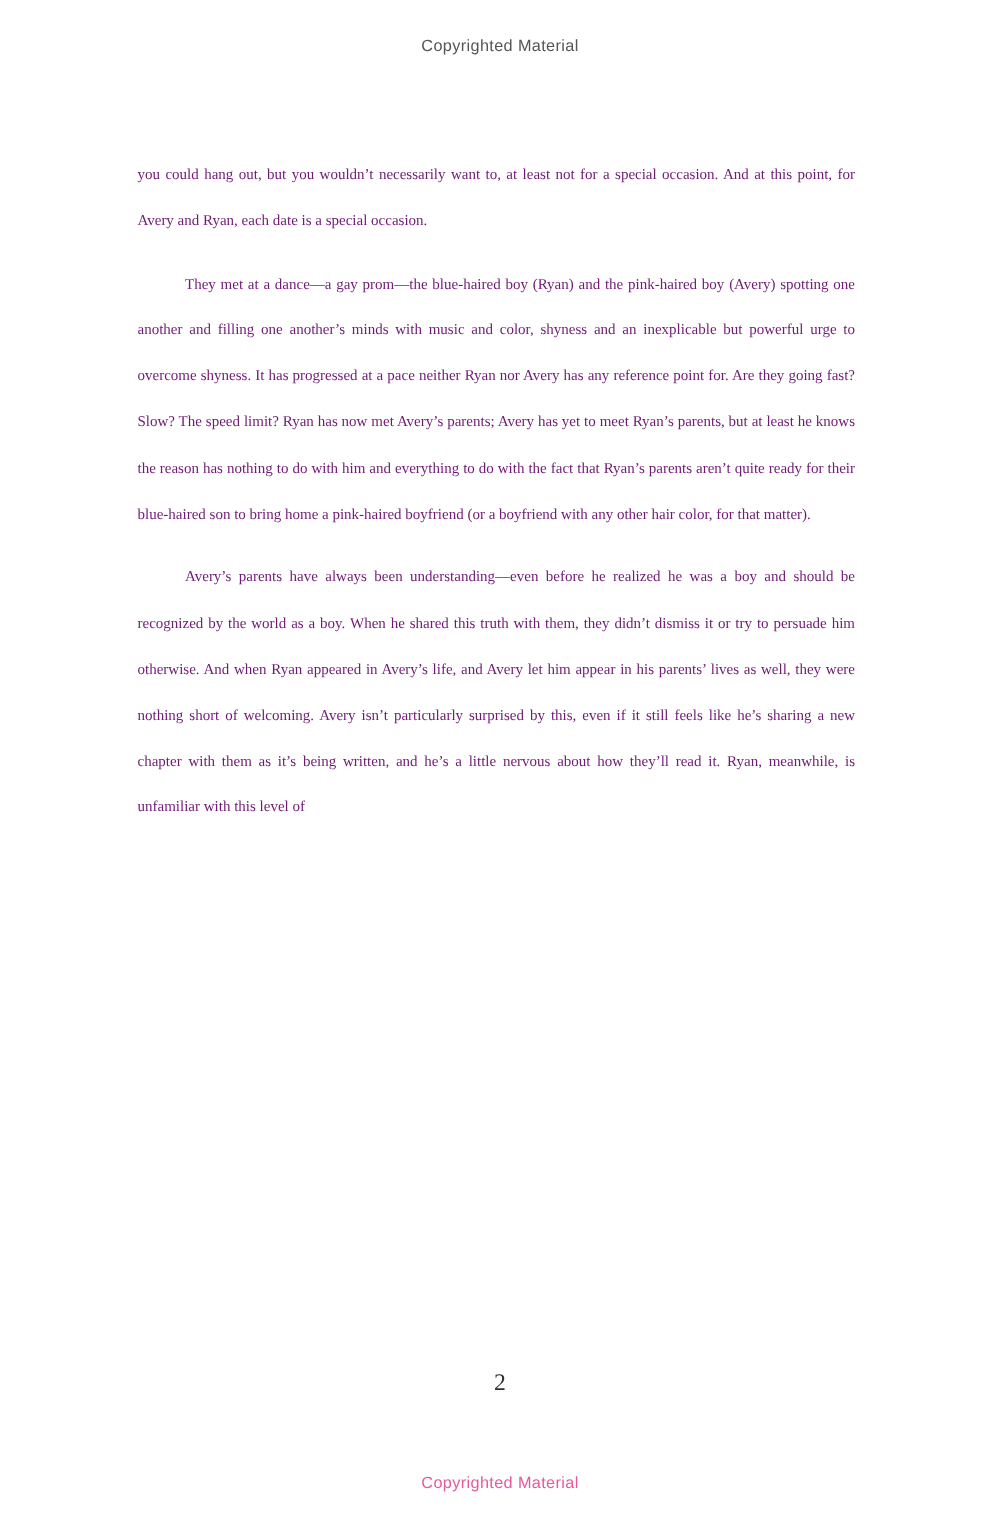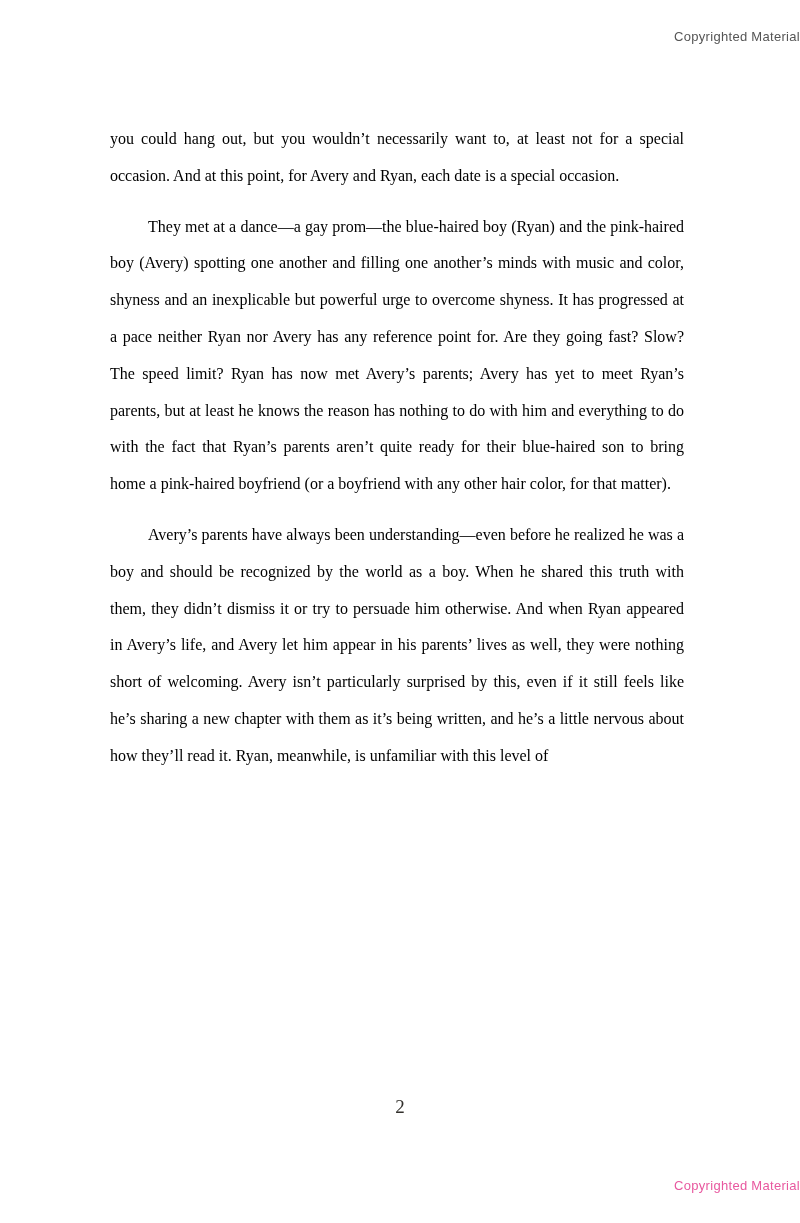--- a/index.html
+++ b/index.html
@@ -15,42 +15,42 @@
   }
   .page {
     position: absolute;
     inset: 0;
     background: #ffffff;
   }
   .copyright-notice {
     position: absolute;
     left: 0;
     width: 100%;
-    text-align: right;
+    text-align: center;
     font-family: "Liberation Sans", sans-serif;
     font-size: 13px;
     letter-spacing: 0.3px;
   }
   .copyright-notice.top {
     top: 29px;
     color: #555555;
   }
   .copyright-notice.bottom {
     top: 1178px;
     color: #e8589f;
   }
   .text-block {
     position: absolute;
     left: 110px;
     top: 121px;
     width: 574px;
     font-family: "Liberation Serif", "DejaVu Serif", serif;
-    font-size: 16px;
+    font-size: 12px;
     line-height: 36.8px;
-    color: #000000;
+    color: #701a75;
     text-align: justify;
   }
   .para {
     margin: 0;
     padding: 0;
   }
   .para.indented {
     text-indent: 38px;
     margin-top: 14px;
   }

